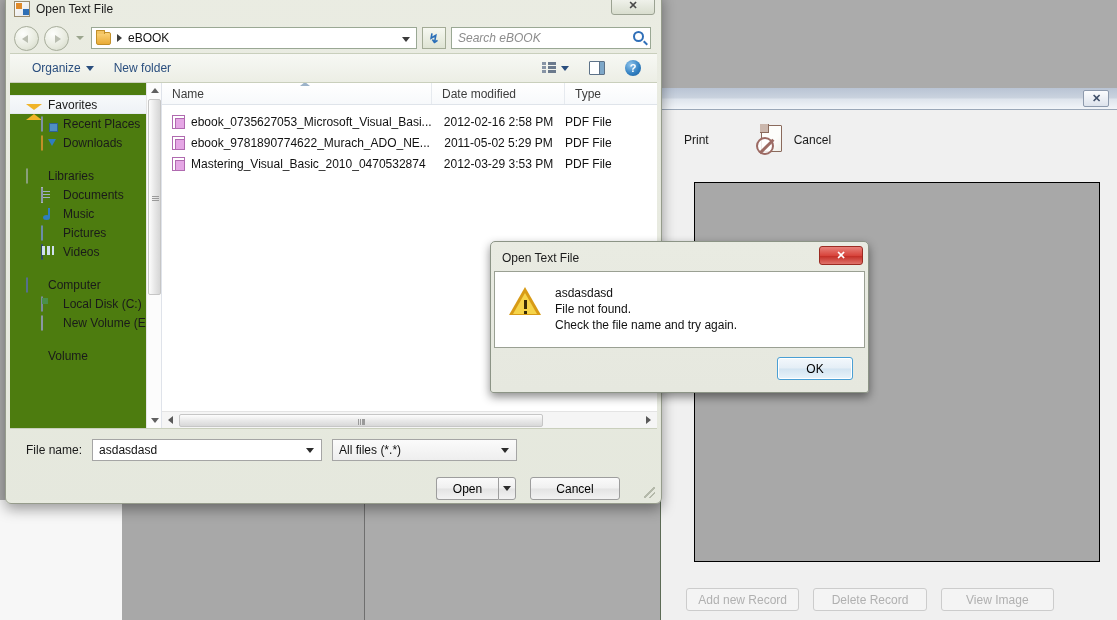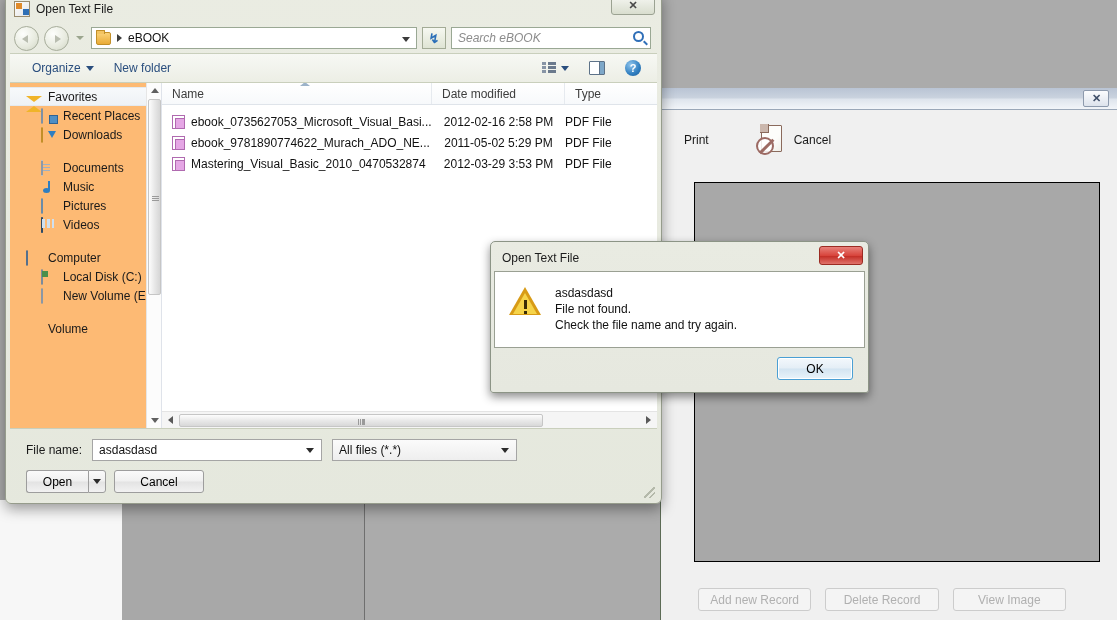--- a/index.html
+++ b/index.html
@@ -100,21 +100,21 @@
   }
   #bg-content-panel {
     position: absolute;
     left: 33px; top: 94px;
     width: 406px; height: 380px;
     background: #a8a8a8;
     border: 1px solid #000;
   }
   #bg-button-row {
     position: absolute;
-    left: 16px; top: 500px;
+    left: 4px; top: 500px;
     width: 389px;
     display: flex;
     gap: 14px;
     padding-left: 21px;
   }
   .bg-btn {
     width: 128px; height: 23px;
     background: #f4f4f4;
     border: 1px solid #cccccc;
     border-radius: 3px;
@@ -386,23 +386,23 @@
     display: flex;
     background: #ffffff;
     margin: 0 2px;
     border-bottom: 1px solid #c9cfbc;
     overflow: hidden;
   }
 
   
   #fd-navpane {
     width: 152px;
-    background: #fdba74;
+    background: #4d7c0f;
     border-right: 1px solid #dfe3ea;
-    padding-top: 4px;
+    padding-top: 12px;
     position: relative;
     overflow: hidden;
   }
   .nav-group { margin-bottom: 2px; }
   .nav-row {
     display: flex; align-items: center;
     height: 19px;
     padding-left: 16px;
     font-size: 12px;
     color: #1a1a1a;
@@ -648,22 +648,22 @@
   #filter-combo {
     width: 185px; height: 22px;
     background: linear-gradient(to bottom,#fbfbfb,#eeeeee);
     border: 1px solid #a5a5a5;
     display: flex; align-items: center;
     padding: 0 6px;
     position: relative;
     font-size: 12px; color: #111;
   }
   #btn-row {
-    display: flex; justify-content: flex-start; gap: 8px;
-    margin-top: 9px;
+    display: flex; justify-content: flex-end; gap: 14px;
+    margin-top: 16px;
     padding-right: 21px;
   }
   .fd-btn {
     height: 23px;
     background: linear-gradient(to bottom,#fafafa 0%, #f0f0f0 48%, #e3e3e3 52%, #f2f2f2 100%);
     border: 1px solid #9d9d9d;
     border-radius: 3px;
     font-size: 12px;
     display: flex; align-items: center; justify-content: center;
   }
@@ -794,20 +794,24 @@
           </div>
           <div class="nav-row child">
             <span class="ni"><span class="ni-down"></span></span>
             <span>Downloads</span>
           </div>
         </div>
 
         <div class="nav-gap"></div>
 
         <div class="nav-group">
+          <div class="nav-row root">
+            <span class="ni"><span class="ni-lib"></span></span>
+            <span>Libraries</span>
+          </div>
           <div class="nav-row child">
             <span class="ni"><span class="ni-doc"></span></span>
             <span>Documents</span>
           </div>
           <div class="nav-row child">
             <span class="ni"><span class="ni-music"></span></span>
             <span>Music</span>
           </div>
           <div class="nav-row child">
             <span class="ni"><span class="ni-pic"></span></span>

